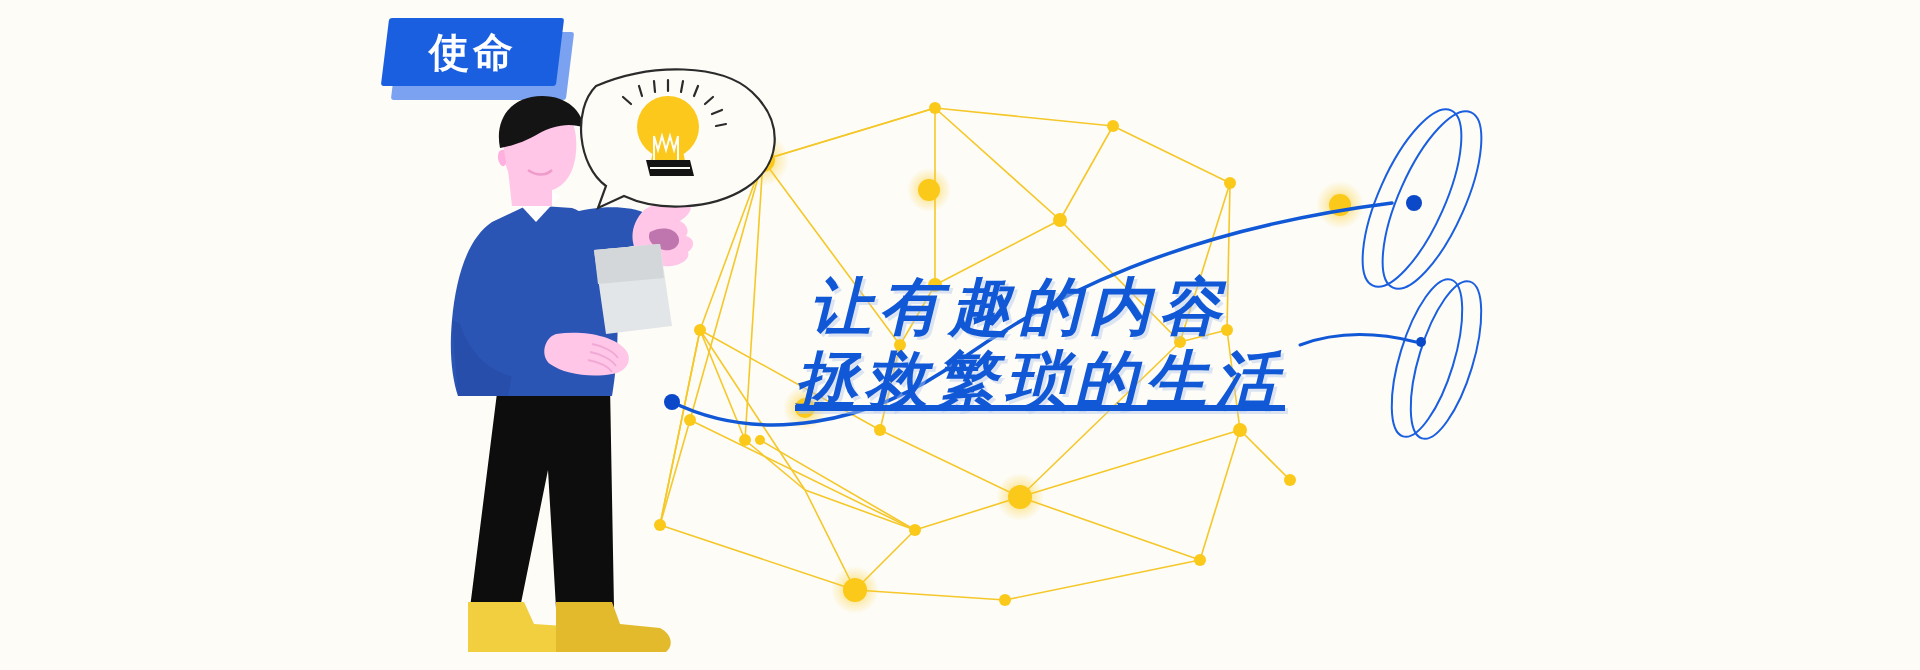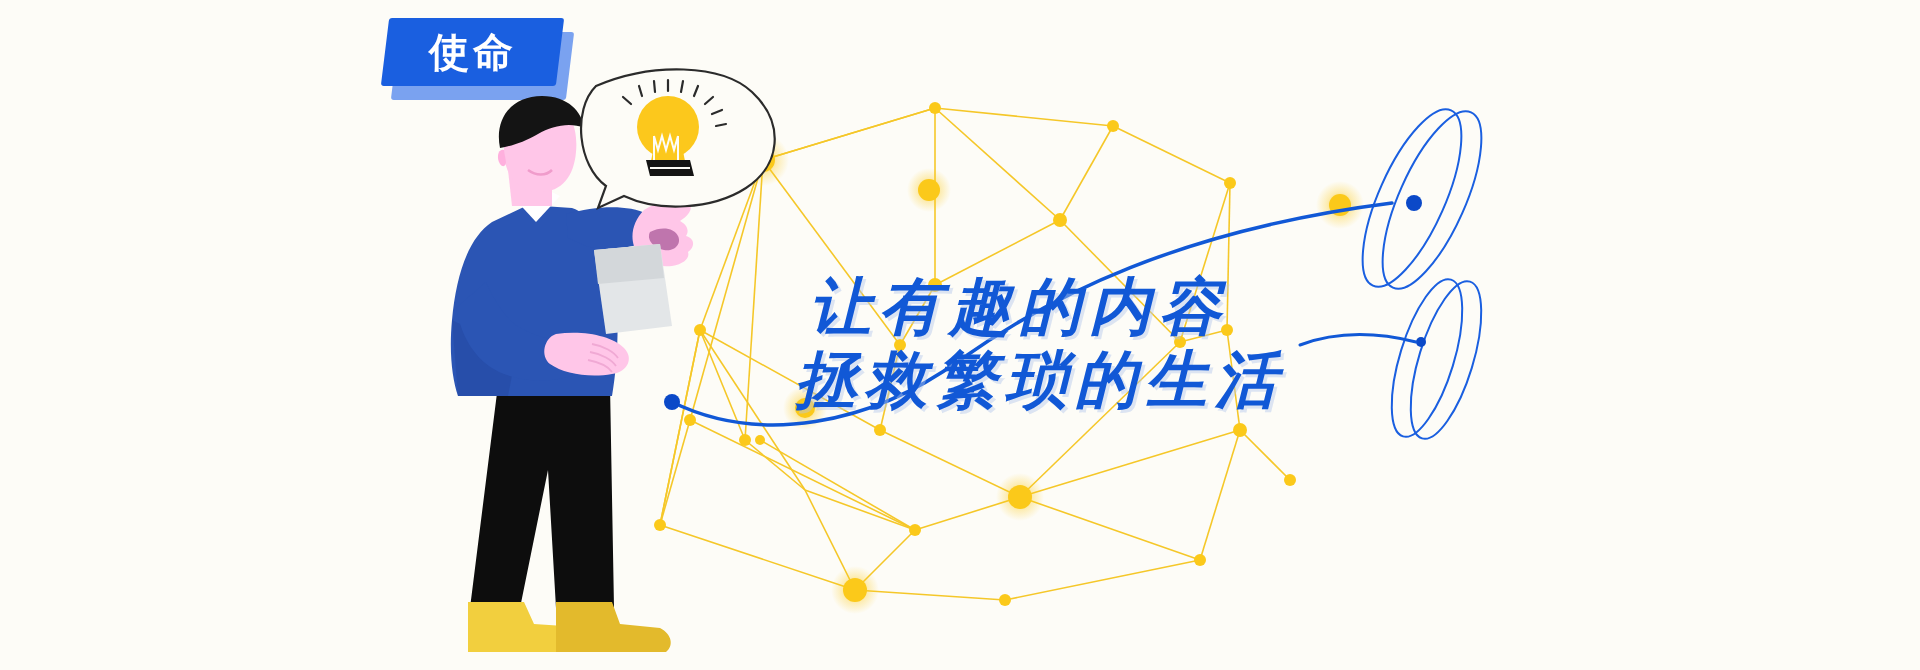--- a/index.html
+++ b/index.html
@@ -73,20 +73,21 @@
     font-size: 62px;
     font-weight: bold;
     letter-spacing: 8px;
     line-height: 1.18;
     font-style: italic;
     white-space: nowrap;
     text-shadow: 3px 3px 0 rgba(180,200,235,0.45);
   }
   #headline-line-2 {
     margin-left: -14px;
+    text-decoration: underline;
   }
 
   
   .layer {
     position: absolute;
     left: 0;
     top: 0;
     width: 1920px;
     height: 670px;
   }

